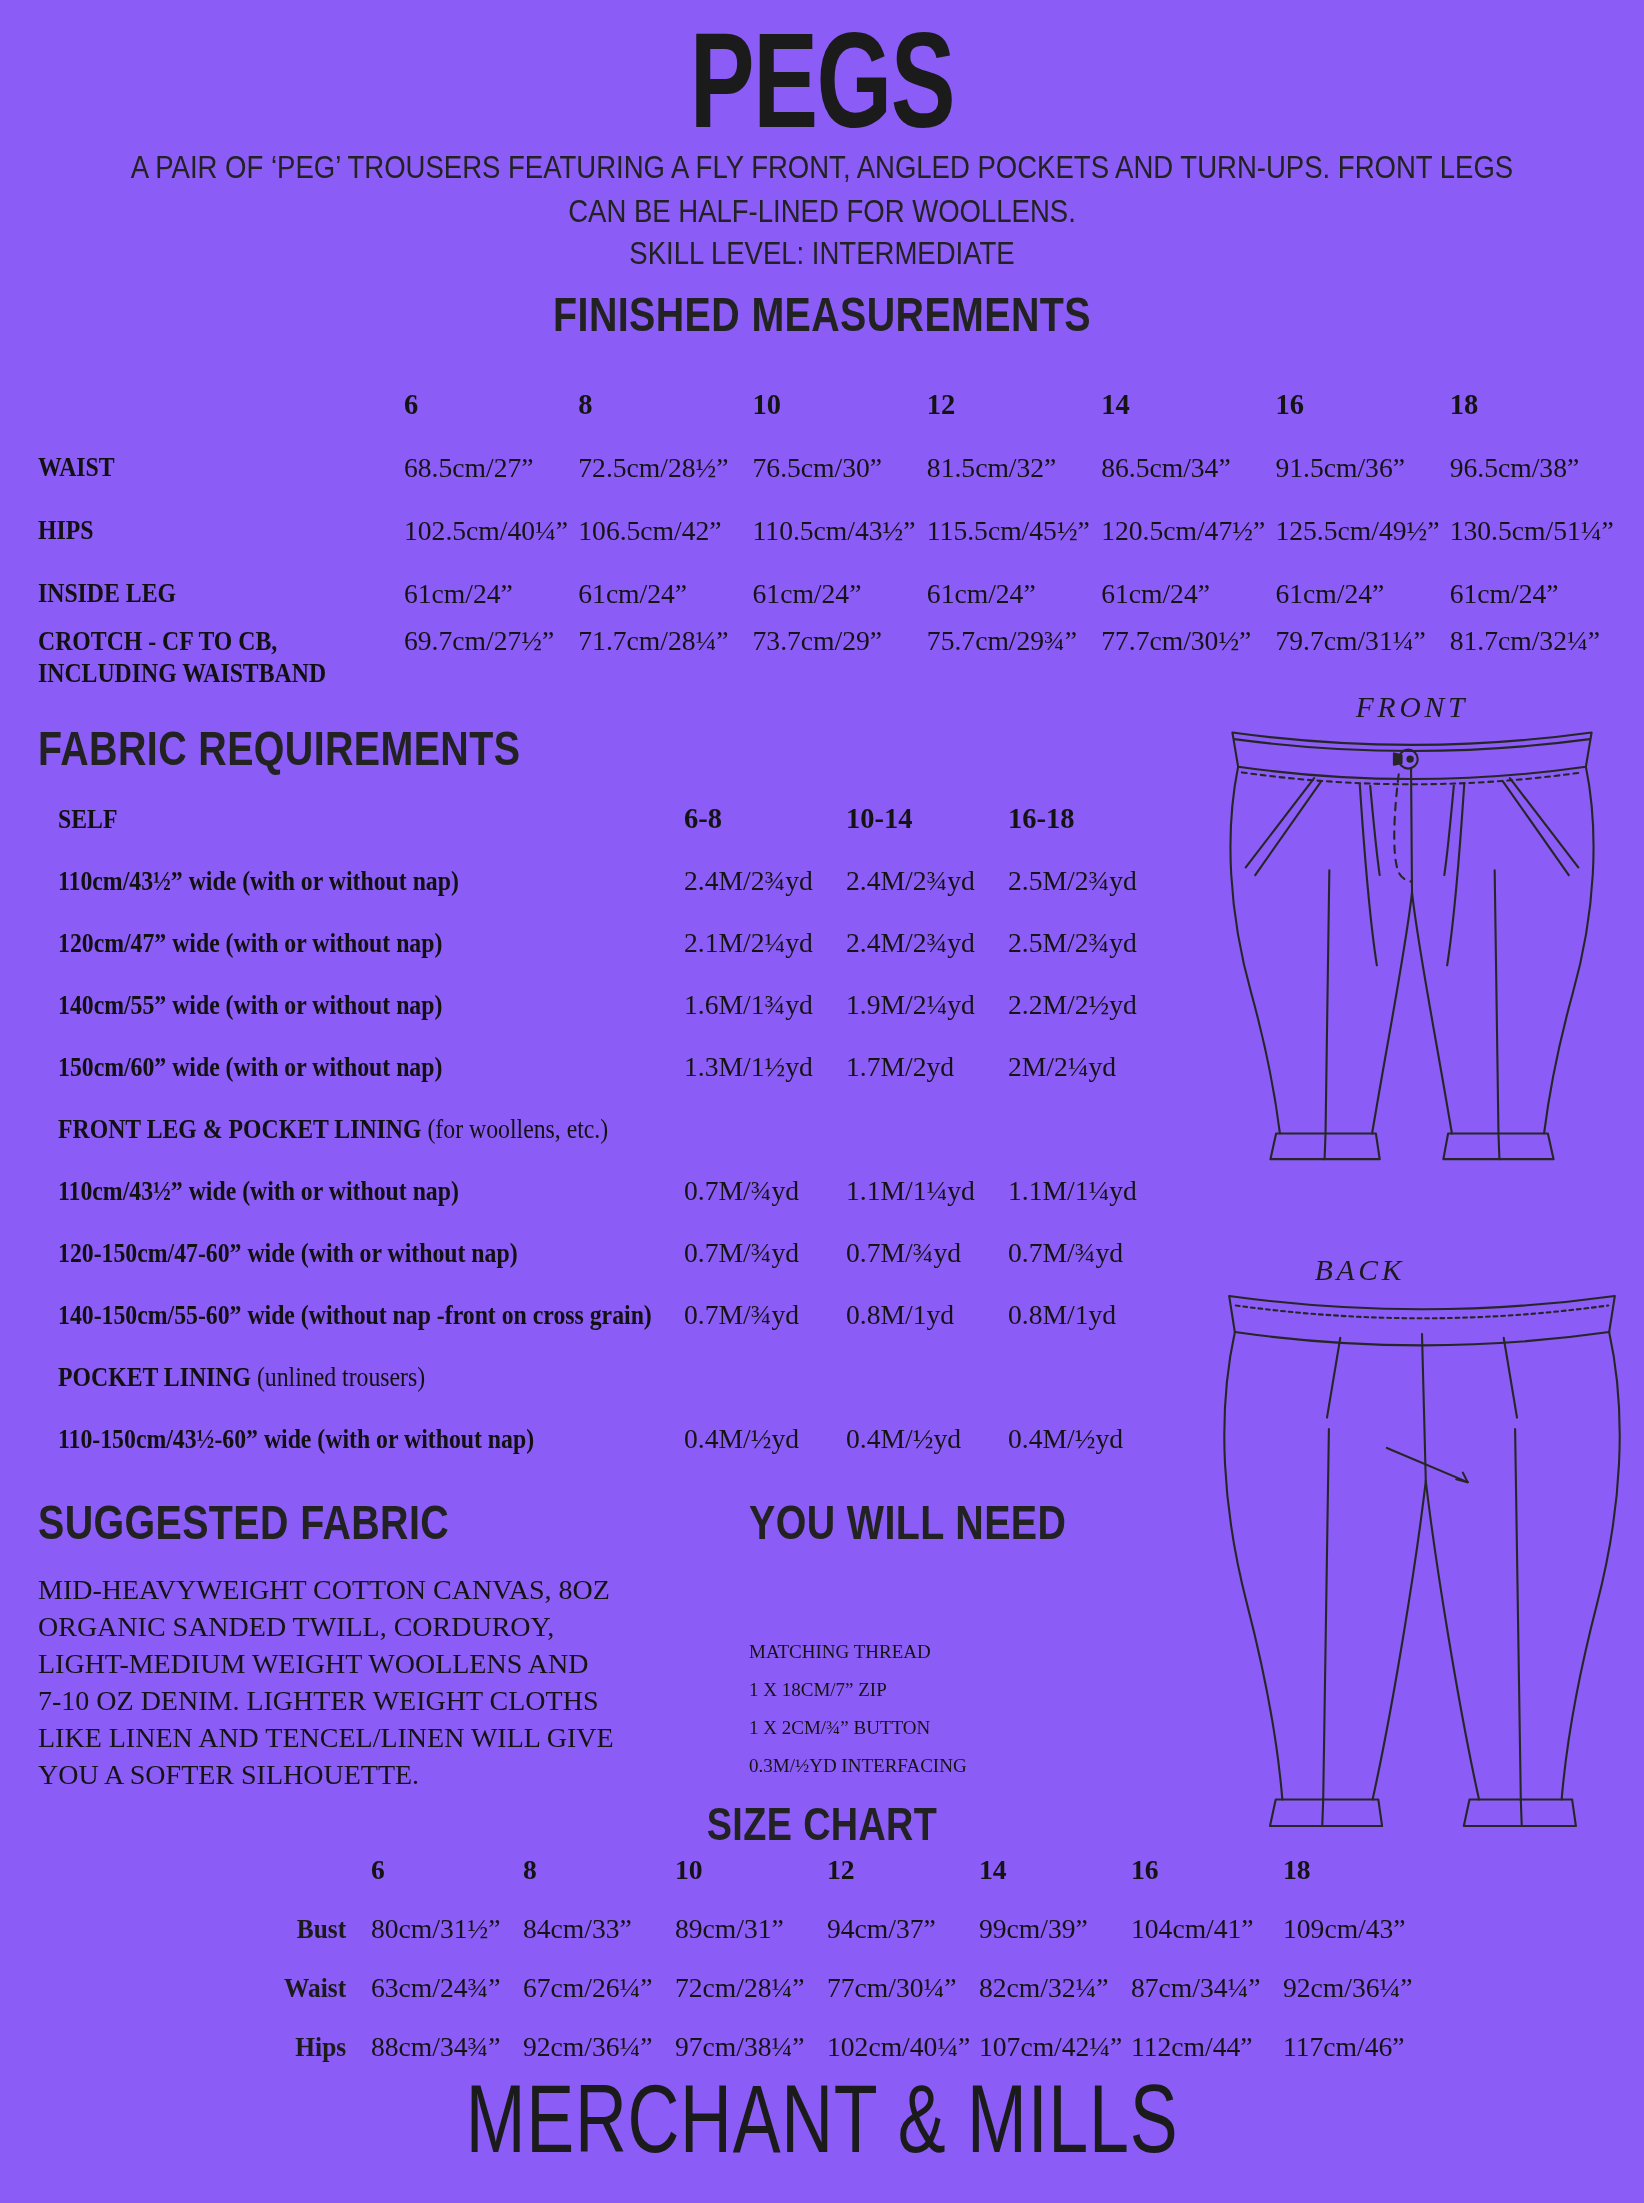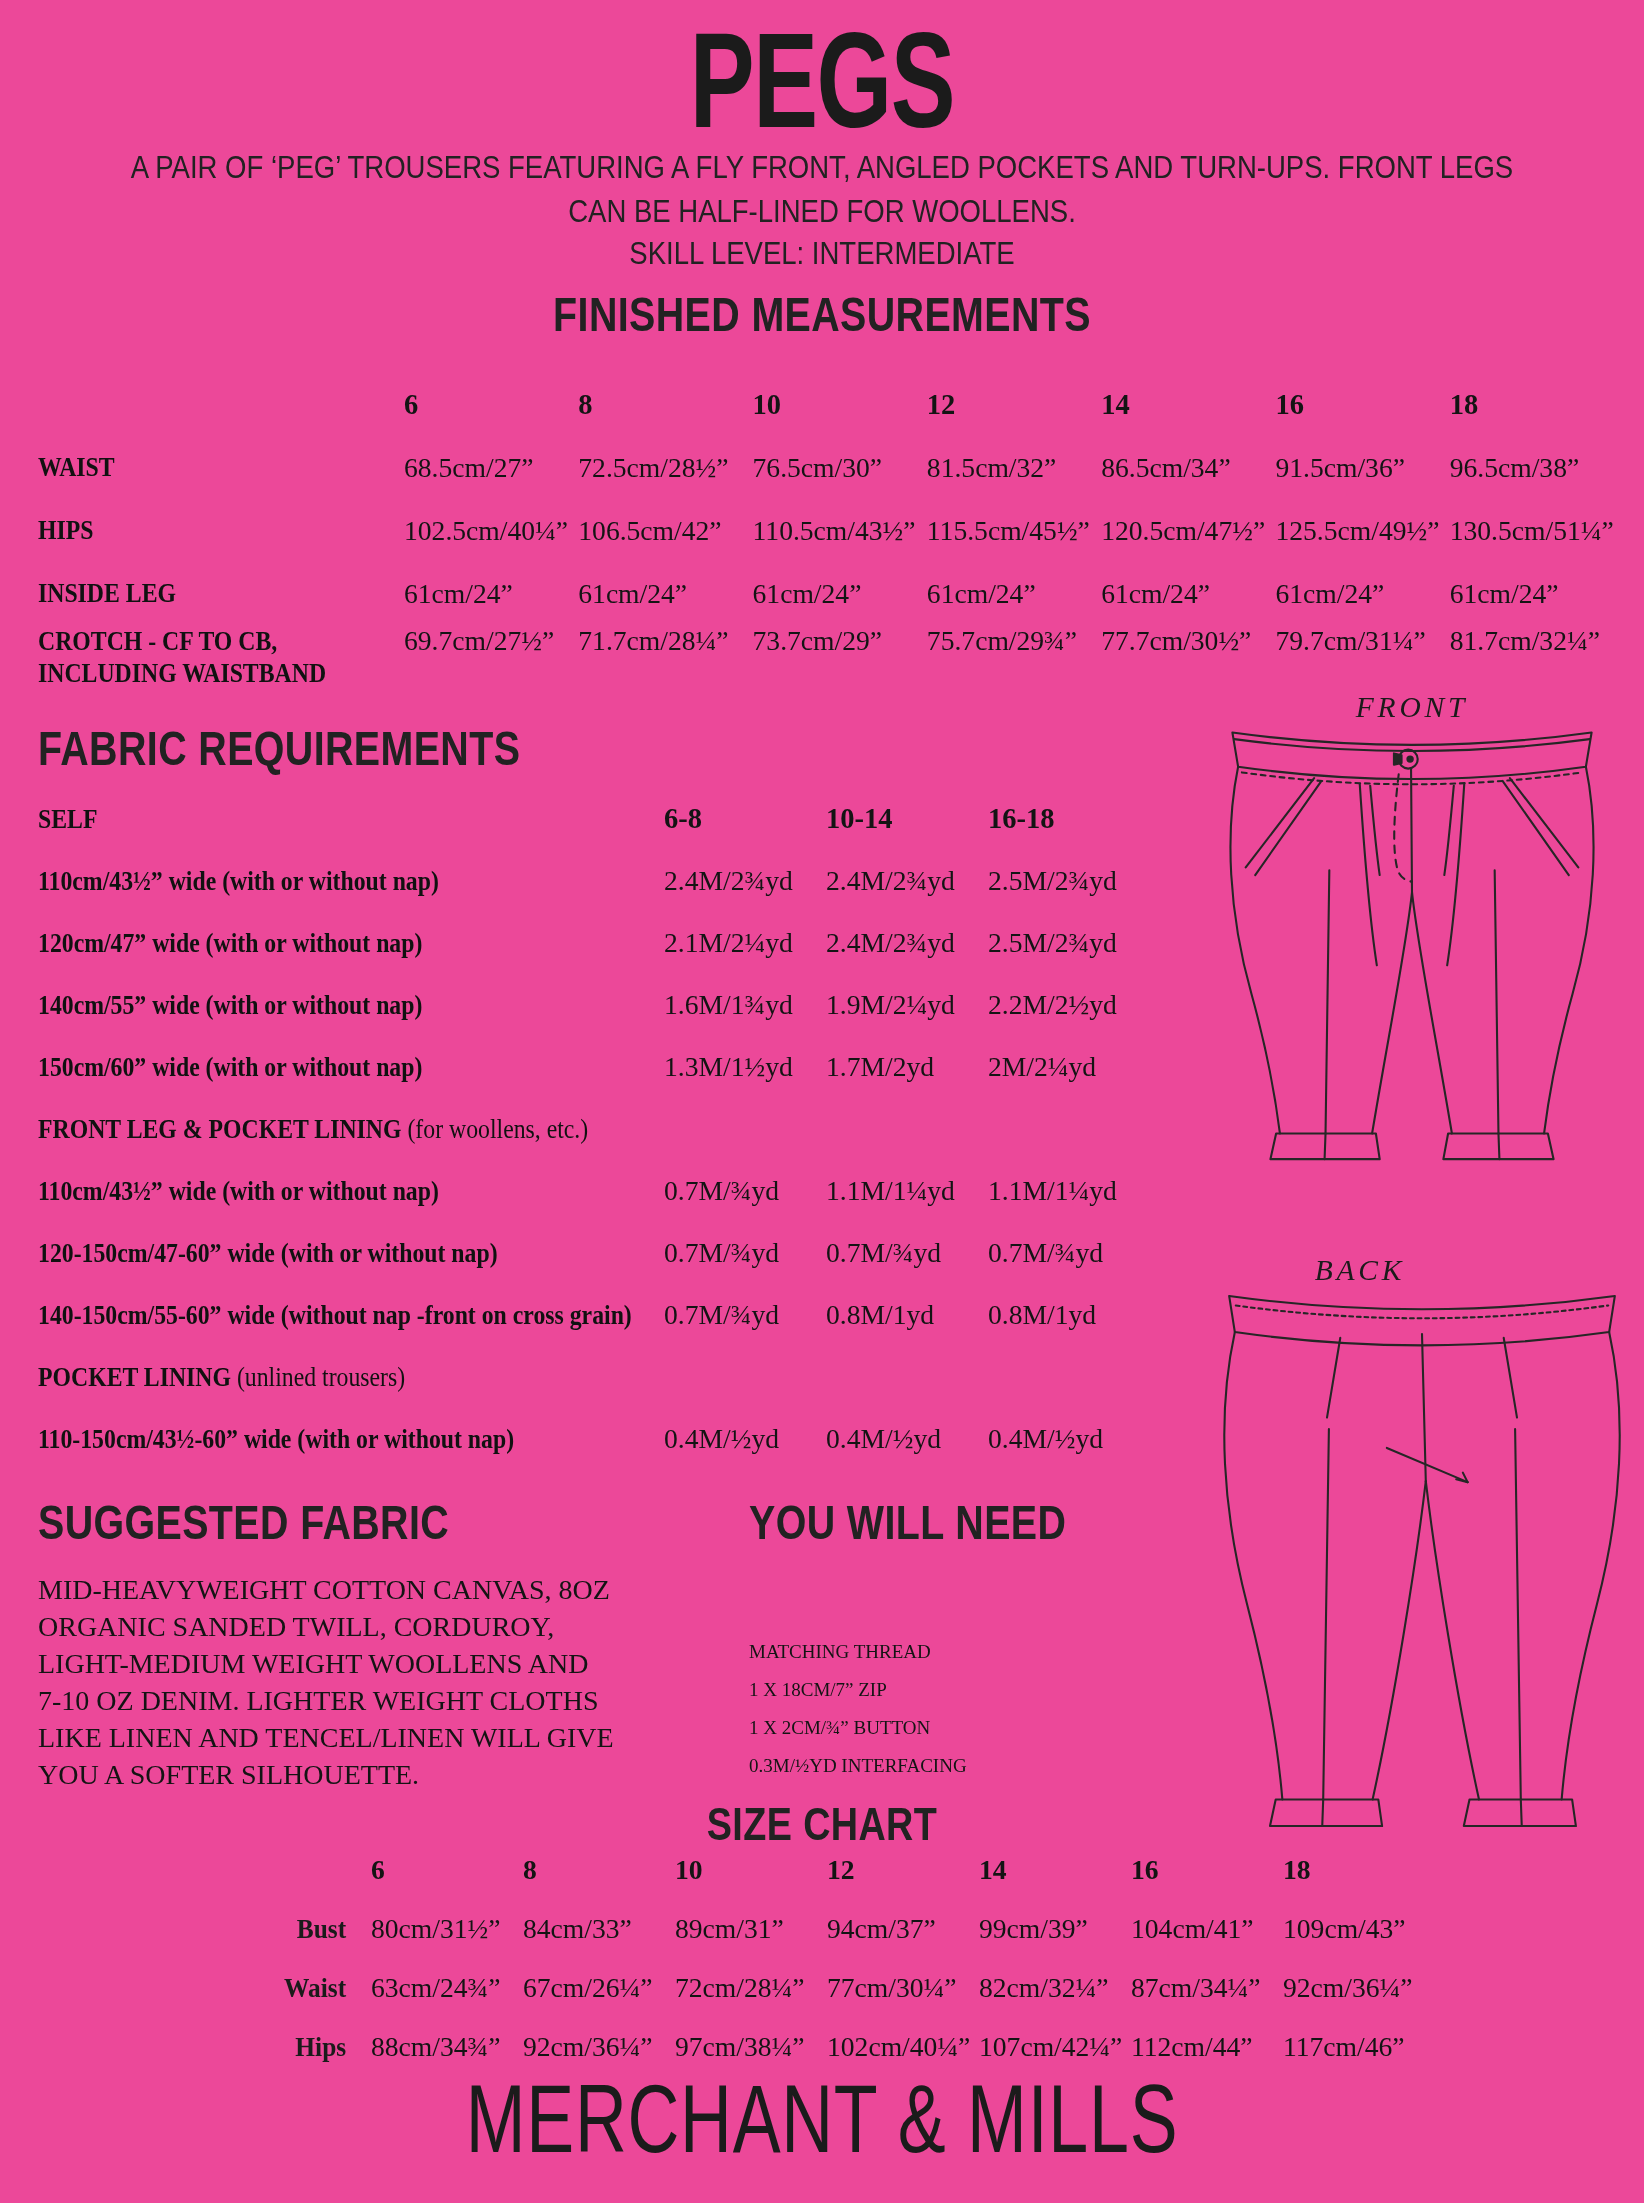--- a/index.html
+++ b/index.html
@@ -1,16 +1,16 @@
 <!DOCTYPE html>
 <html style="font-size:15px"><head>
 <meta charset="utf-8">
 <style>
   html,body{margin:0;padding:0;background:#ffffff;}
-  .page{position:relative;width:1644px;height:2204px;background:#ec4899;color:#1b1b1b;overflow:hidden;
+  .page{position:relative;width:1644px;height:2204px;background:#8b5cf6;color:#1b1b1b;overflow:hidden;
         font-family:"Liberation Serif",serif;}
 
   
   .sans{font-family:"Liberation Sans",sans-serif;}
   .title{position:absolute;top:13.3px;left:0;right:0;text-align:center;
          font-weight:700;font-size:135px;line-height:1;letter-spacing:-1.9px;
          transform:scaleX(.72);}
   .desc{position:absolute;top:145px;left:0;right:0;text-align:center;
         font-weight:400;font-size:32px;line-height:44px;white-space:pre-line;
         transform:scaleX(.86);color:#222;}
@@ -24,21 +24,21 @@
   
   .fm-table{position:absolute;left:38px;top:373px;width:1586px;}
   .fm-row{display:grid;grid-template-columns:366px repeat(7,1fr);height:63px;align-items:center;}
   .fm-row.tall{height:auto;min-height:67px;align-items:start;}
   .cell{font-size:27.6px;color:#141414;}
   .sizehead{font-weight:700;font-size:28.5px;color:#141414;}
   .condlabel{white-space:pre;font-weight:700;font-size:27px;line-height:1.2;
              transform:scaleX(.88);transform-origin:left center;color:#111;}
 
   .fr-table{position:absolute;left:38px;top:788px;width:1170px;}
-  .fr-row{display:grid;grid-template-columns:626px 162px 162px 162px;height:62px;align-items:center;}
+  .fr-row{display:grid;grid-template-columns:626px 162px 162px 162px;height:62px;align-items:center;margin-left:20px;}
   .fr-note{font-weight:400;font-size:27px;}
 
   .para{position:absolute;left:38px;top:1571px;width:599px;font-size:28px;line-height:37px;
         white-space:pre-line;color:#141414;}
   .ywn-list{position:absolute;left:749px;top:1633px;width:476px;font-size:19px;line-height:38px;color:#141414;}
 
   .sc-table{position:absolute;left:228px;top:1840px;width:1294px;}
   .sc-row{display:grid;grid-template-columns:143px repeat(7,152px);height:59px;align-items:center;}
   .sc-label{text-align:right;padding-right:27px;font-weight:700;font-size:27.6px;
             transform:scaleX(.92);transform-origin:right center;}

